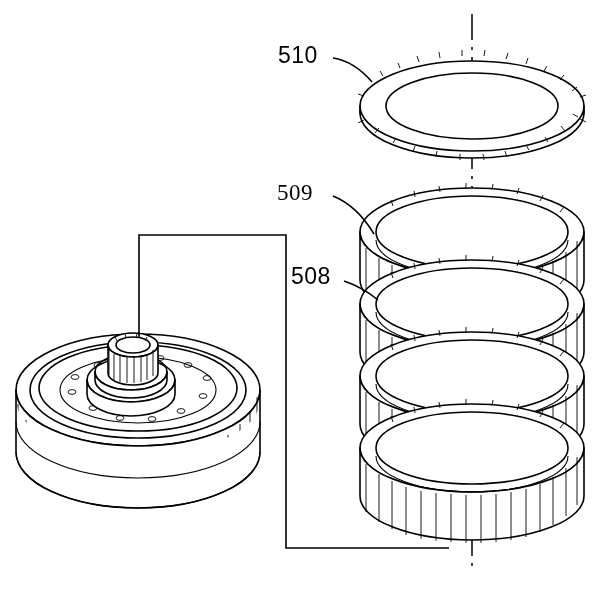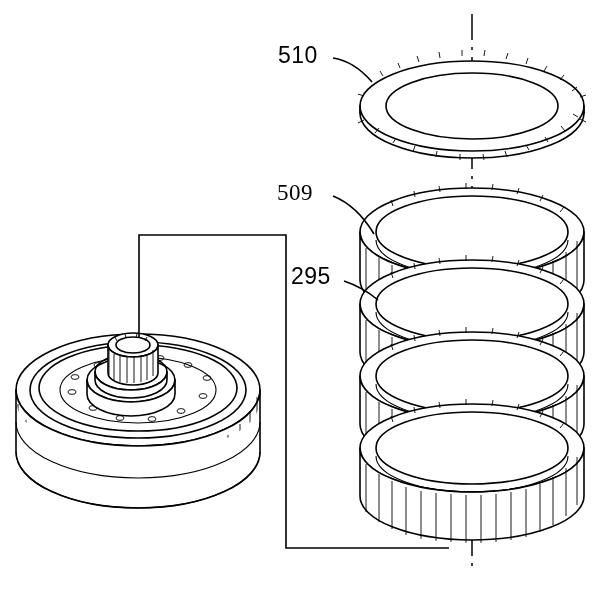--- a/index.html
+++ b/index.html
@@ -318,15 +318,15 @@
     </g>
 
     <g>
       <path class="ld" d="M139 337 V235 H286 V548 H449"></path>
     </g>
 
   </svg>
 
   <div class="lbl" id="lbl510">510</div>
   <div class="lbl" id="lbl509">509</div>
-  <div class="lbl" id="lbl508">295</div>
+  <div class="lbl" id="lbl508">508</div>
 
 </div>
 
 </body></html>

